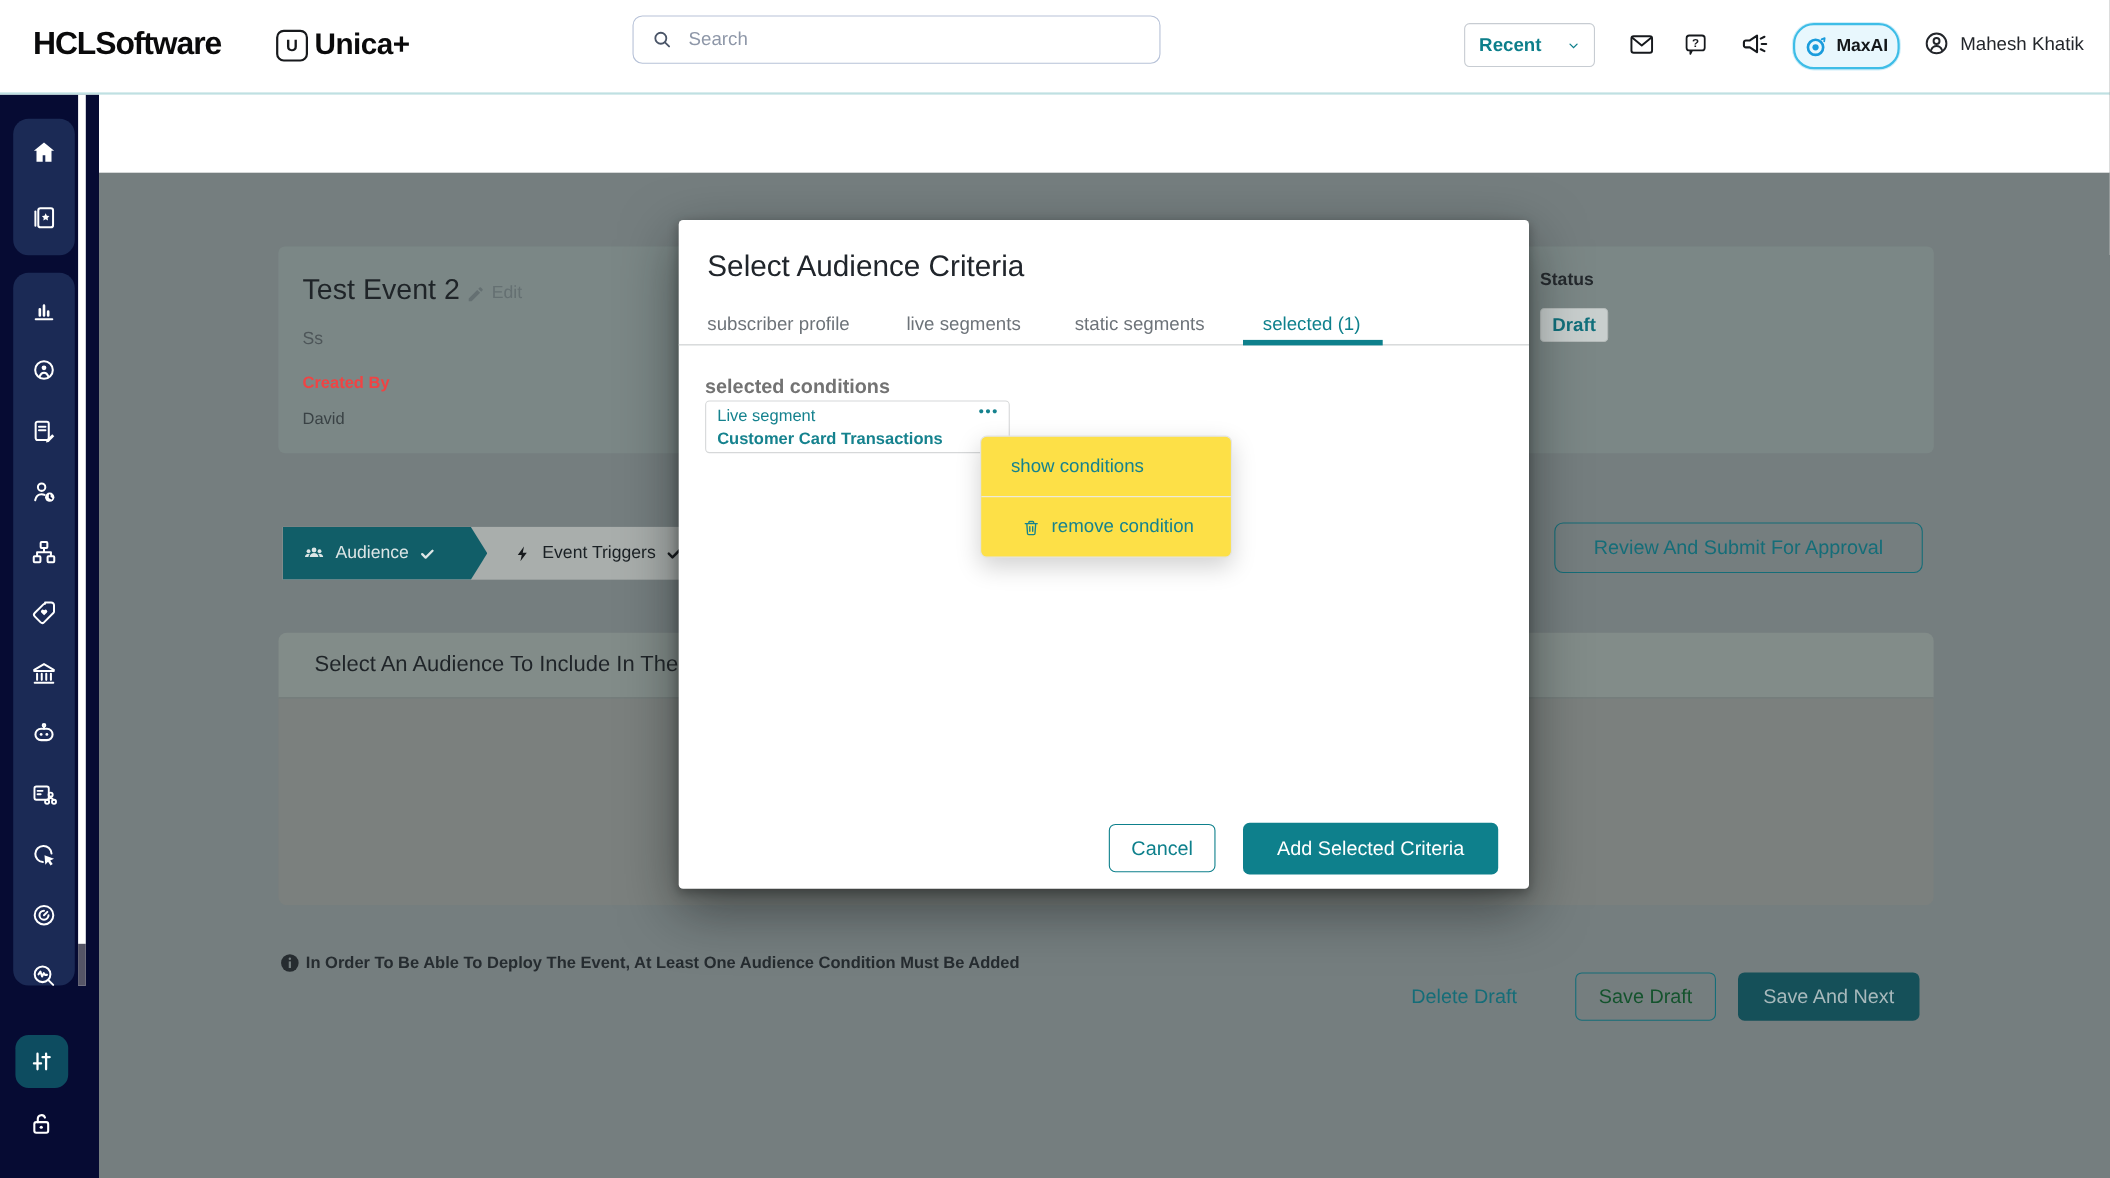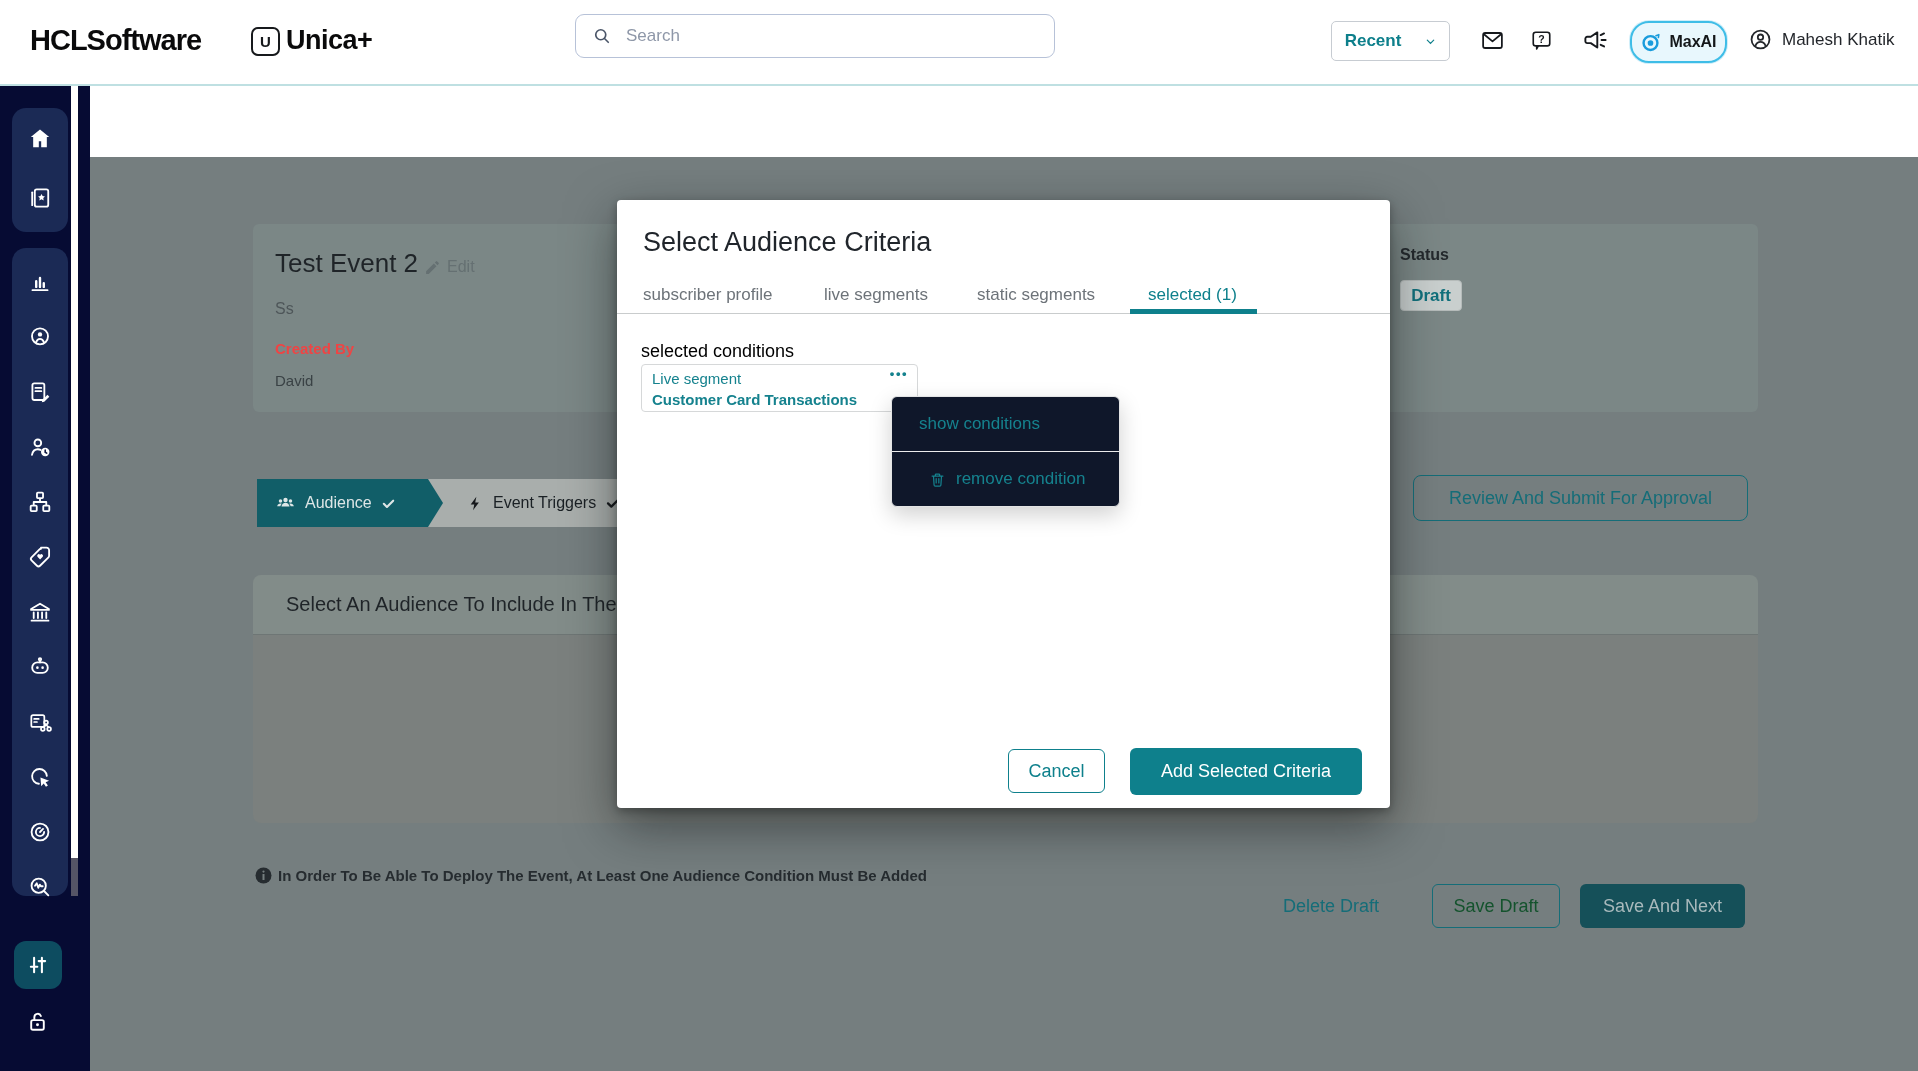--- a/index.html
+++ b/index.html
@@ -73,33 +73,33 @@
              display:flex;align-items:center;justify-content:center;font-size:18px;color:#a8b9bc;cursor:pointer;}
 
   
   .modal{left:617px;top:200px;width:773px;height:608px;background:#fff;border-radius:4px;z-index:50;
          box-shadow:0 18px 50px rgba(15,20,20,.5),0 3px 10px rgba(0,0,0,.3);}
   .m-title{position:absolute;left:26px;top:27px;font-size:27px;color:#20252b;}
   .m-tab{position:absolute;top:85px;font-size:17px;color:#6d7379;cursor:pointer;text-align:right;}
   .m-tab.active{color:#0e808c;}
   .m-divider{position:absolute;left:0;top:113px;width:773px;height:1px;background:#c9cccd;}
   .m-underline{position:absolute;left:513px;top:109px;width:127px;height:5px;background:#0e808c;}
-  .m-heading{position:absolute;left:24px;top:141px;font-size:18px;font-weight:normal;color:#000000;}
+  .m-heading{position:absolute;left:24px;top:141px;font-size:18px;font-weight:bold;color:#737373;}
   .cond{position:absolute;left:24px;top:164px;width:277px;height:48px;border:1px solid #d6d8d9;border-radius:4px;
         box-sizing:border-box;background:#fff;}
   .cond-type{position:absolute;left:10px;top:5px;font-size:15px;color:#15828e;}
   .cond-name{position:absolute;left:10px;top:26px;font-size:15px;font-weight:bold;color:#15828e;}
   .dots{position:absolute;right:9px;top:1px;font-size:13px;font-weight:bold;letter-spacing:1.5px;color:#15828e;cursor:pointer;}
   .cancel-btn{position:absolute;left:391px;top:549px;width:97px;height:44px;border:1.5px solid #0e808c;border-radius:6px;
               display:flex;align-items:center;justify-content:center;font-size:18px;color:#0e808c;background:#fff;cursor:pointer;box-sizing:border-box;}
   .add-btn{position:absolute;left:513px;top:548px;width:232px;height:47px;background:#0e808c;border-radius:6px;
            display:flex;align-items:center;justify-content:center;font-size:18px;color:#fff;cursor:pointer;}
 
   
-  .cmenu{left:891px;top:396px;width:227px;background:#0f172a;border:1px solid #e3e4e5;border-radius:6px;z-index:60;
+  .cmenu{left:891px;top:396px;width:227px;background:#fde047;border:1px solid #e3e4e5;border-radius:6px;z-index:60;
          box-shadow:0 8px 22px rgba(0,0,0,.18);overflow:hidden;}
   .cmenu .item{height:54px;display:flex;align-items:center;font-size:17px;color:#15828e;cursor:pointer;}
   .cmenu .sep{height:1px;background:#ececec;}
 </style>
 </head>
 <body>
 
 <div class="stage">
 
   <div class="abs hdr">

